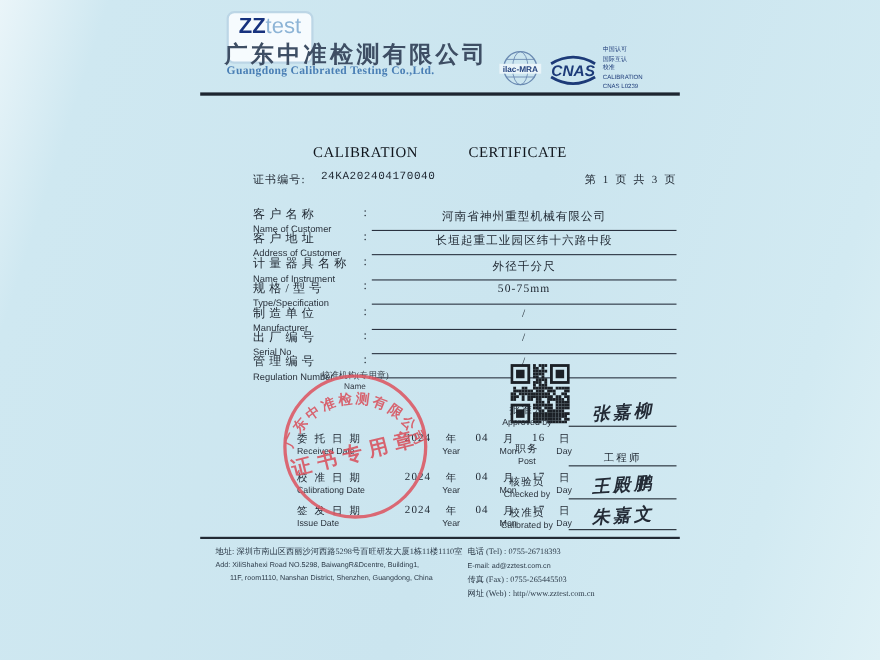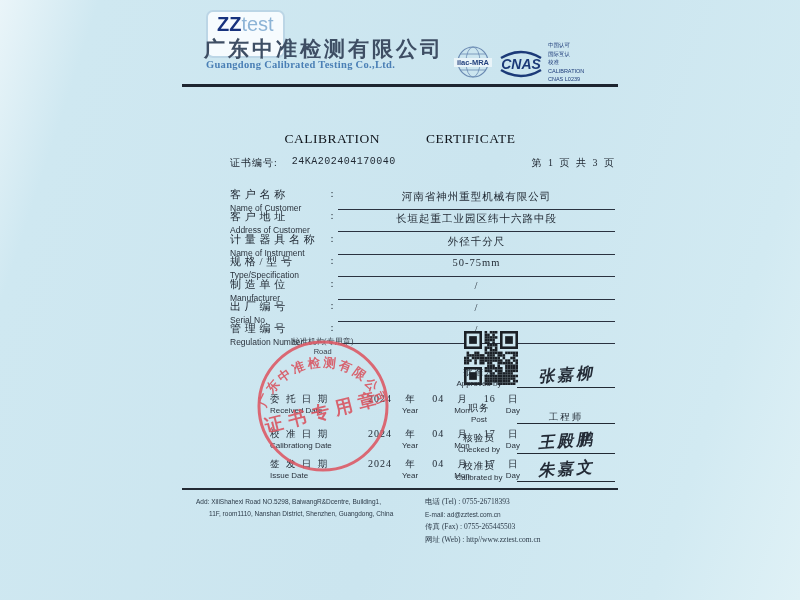--- a/index.html
+++ b/index.html
@@ -195,21 +195,21 @@
           <span>管 理 编 号</span>
           <span>:</span>
         </span>
       <span class="f-en">Regulation Number</span>
     </div>
     <div class="f-value">/</div>
   </div>
 
   <div class="abs stamp-note">
     <div>校准机构(专用章)</div>
-    <div class="en">Road</div>
+    <div class="en">Name</div>
   </div>
   <div class="abs qr"><svg width="54" height="54" xmlns="http://www.w3.org/2000/svg">
         <rect x="0" y="0" width="18" height="18" fill="#1b2026"></rect>
         <rect x="2.5714285714285716" y="2.5714285714285716" width="12.857142857142858" height="12.857142857142858" fill="#cde6ef"></rect>
         <rect x="5.142857142857143" y="5.142857142857143" width="7.714285714285715" height="7.714285714285715" fill="#1b2026"></rect>
         <rect x="36" y="0" width="18" height="18" fill="#1b2026"></rect>
         <rect x="38.57142857142858" y="2.5714285714285716" width="12.857142857142858" height="12.857142857142858" fill="#cde6ef"></rect>
         <rect x="41.142857142857146" y="5.142857142857143" width="7.714285714285715" height="7.714285714285715" fill="#1b2026"></rect>
         <rect x="0" y="36" width="18" height="18" fill="#1b2026"></rect>
         <rect x="2.5714285714285716" y="38.57142857142858" width="12.857142857142858" height="12.857142857142858" fill="#cde6ef"></rect>
@@ -516,20 +516,21 @@
     <circle cx="83" cy="76" r="64" fill="none" stroke="#dd5763" stroke-width="3"></circle>
     <text font-size="12.5" font-weight="bold" fill="#d9525e" letter-spacing="2.5">
       <textPath href="#arcPath" startOffset="50%" text-anchor="middle">广东中准检测有限公司</textPath>
     </text>
     <text x="83" y="88" transform="rotate(-14 83 80)" text-anchor="middle" font-size="18" font-weight="bold" fill="#d9525e" letter-spacing="6">证书专用章</text>
   </svg>
 
   <div class="abs bottom-line"></div>
 
   <div class="abs footer-left">
+    <div class="ft-cn">地址: 深圳市南山区西丽沙河西路5298号百旺研发大厦1栋11楼1110室</div>
     <div class="ft-en">Add: XiliShahexi Road NO.5298, BaiwangR&amp;Dcentre, Building1,</div>
     <div class="ft-en indent">11F, room1110, Nanshan District, Shenzhen, Guangdong, China</div>
   </div>
   <div class="abs footer-right">
     <div class="ft-cn">电话 (Tel) : 0755-26718393</div>
     <div class="ft-en">E-mail: ad@zztest.com.cn</div>
     <div class="ft-cn">传真 (Fax) : 0755-265445503</div>
     <div class="ft-cn">网址 (Web) : http//www.zztest.com.cn</div>
   </div>
 

